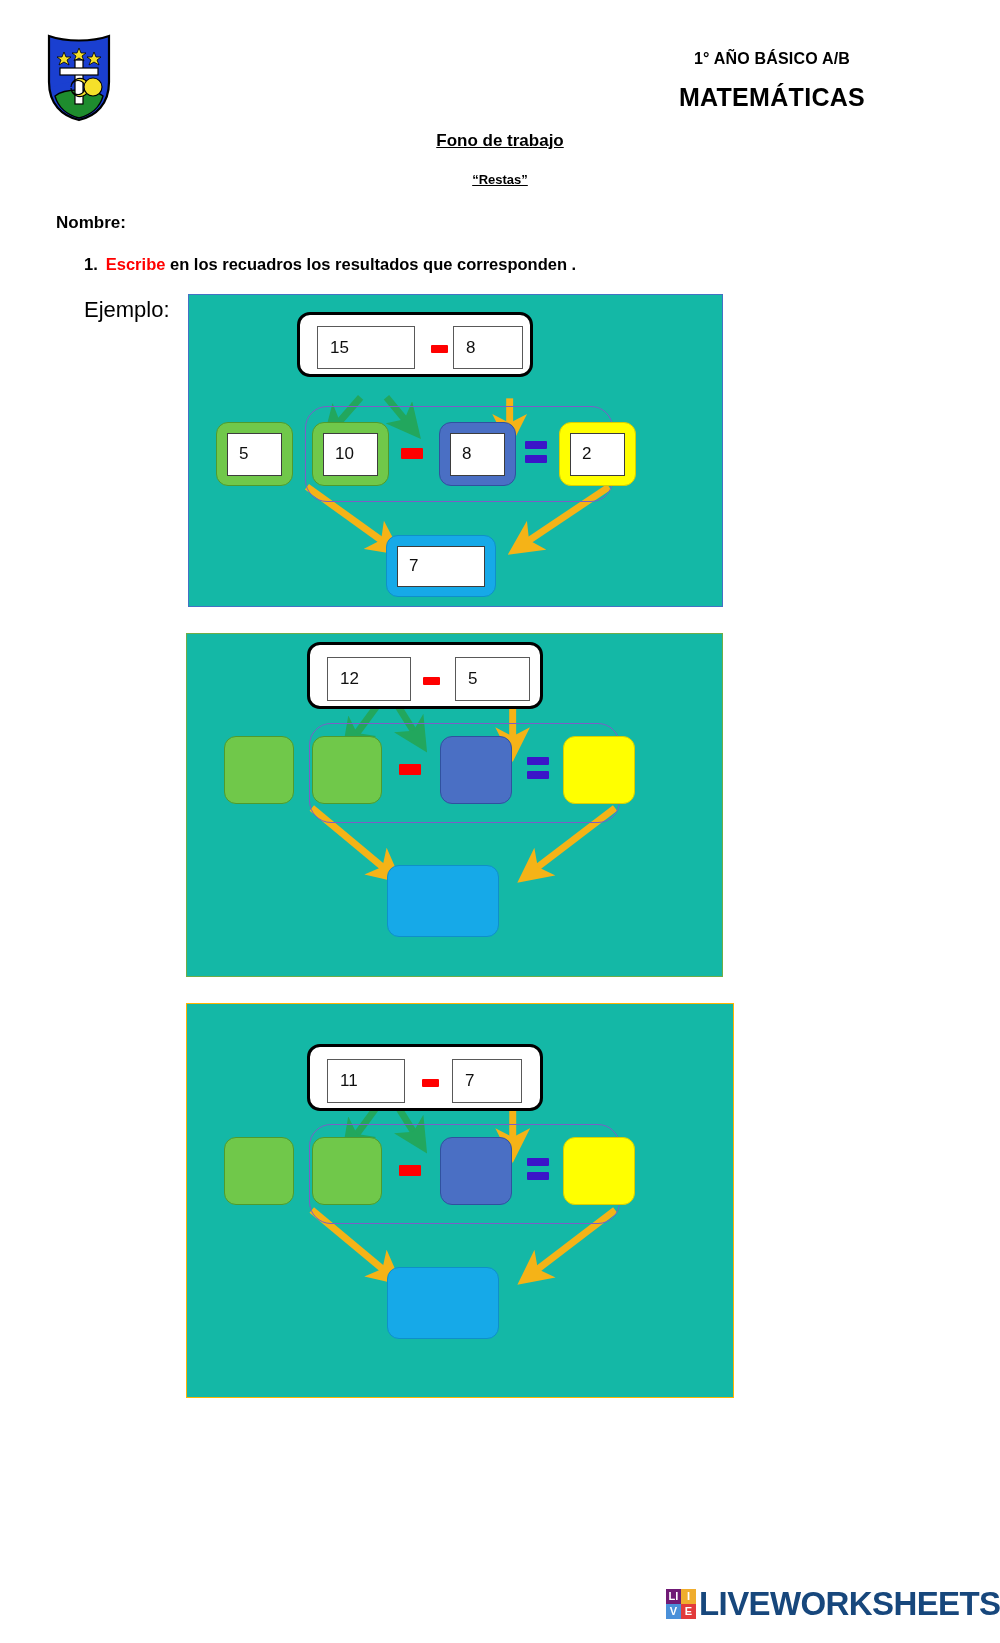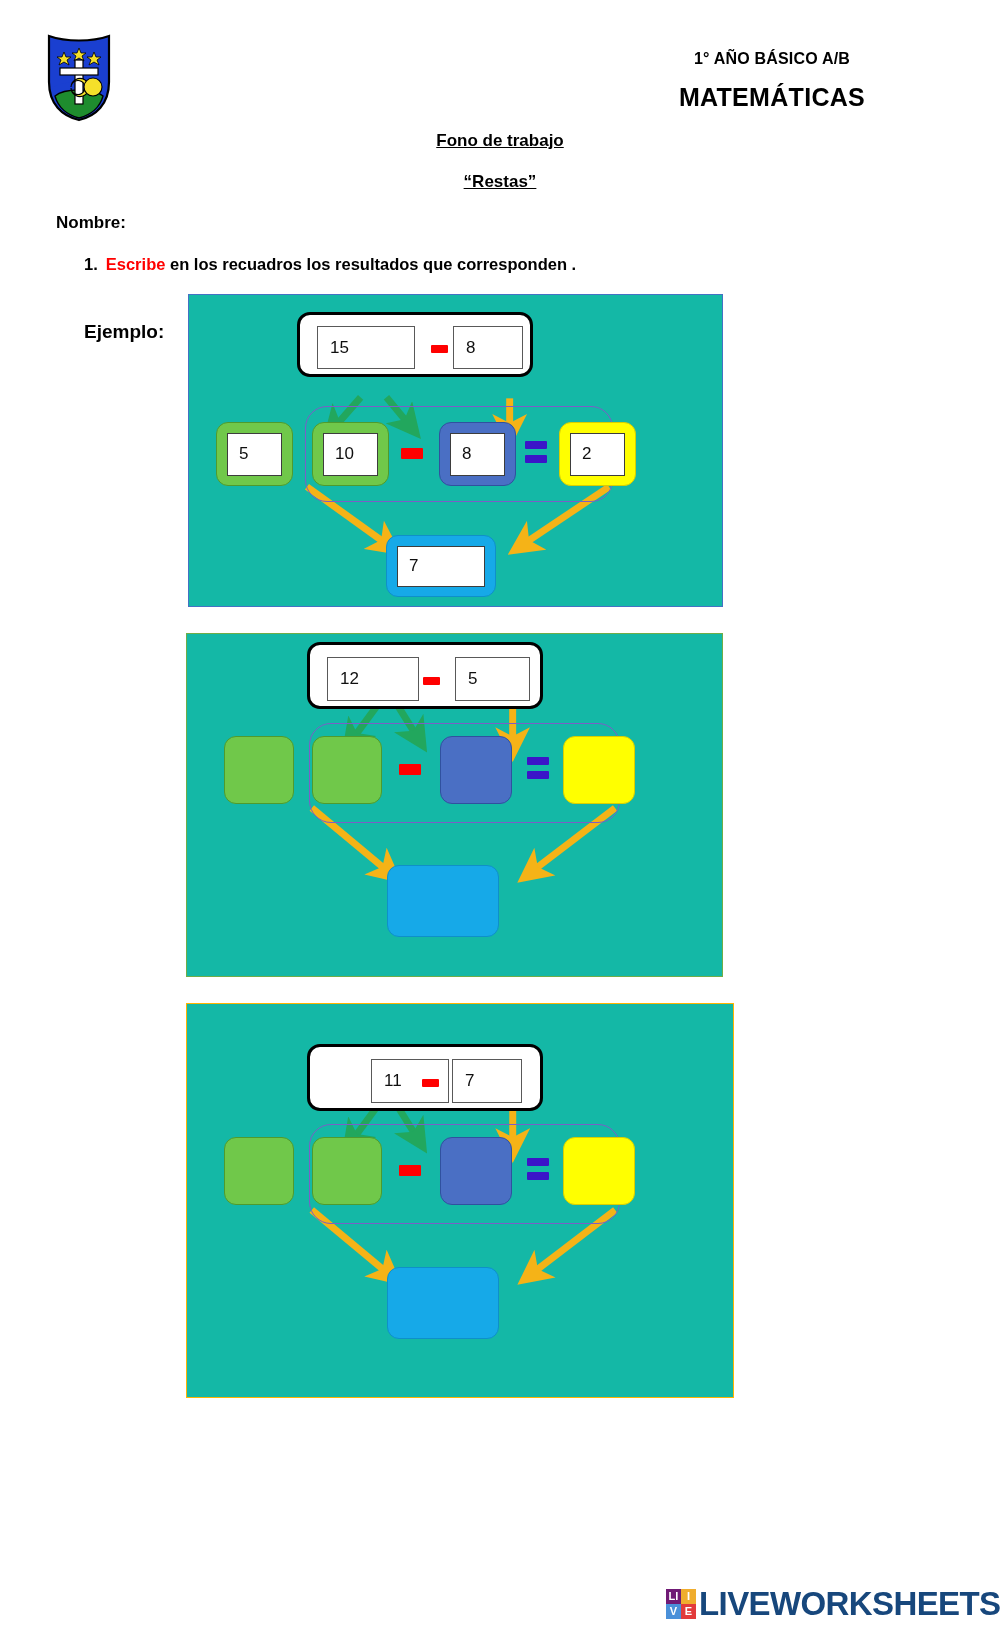--- a/index.html
+++ b/index.html
@@ -59,21 +59,21 @@
     top: 131px; left: 0; width: 1000px;
     text-align: center;
     font-size: 17px;
     font-weight: bold;
   }
   .title-main span { text-decoration: underline; }
   .title-sub {
     position: absolute;
     top: 172px; left: 0; width: 1000px;
     text-align: center;
-    font-size: 17px;
+    font-size: 13px;
     font-weight: bold;
   }
   .title-sub span { text-decoration: underline; }
 
   .nombre {
     position: absolute;
     top: 213px; left: 56px;
     font-size: 17px;
     font-weight: bold;
   }
@@ -82,23 +82,22 @@
     top: 255px; left: 84px;
     font-size: 16.5px;
     font-weight: bold;
   }
   .instruction .num { margin-right: 8px; }
   .instruction .red { color: #ff0000; }
 
   .ejemplo-label {
     position: absolute;
     top: 297px; left: 84px;
-    font-size: 19px;
-    font-weight: bold;
-    margin-top: 24px;
+    font-size: 22px;
+    font-weight: normal;
   }
 
   
   .panel {
     position: absolute;
     background: #14b8a6;
   }
   .panel.p1 { left: 188px; top: 294px;  width: 535px; height: 313px; border: 1.5px solid #4472c4; }
   .panel.p2 { left: 186px; top: 633px;  width: 537px; height: 344px; border: 1.5px solid #70ad47; }
   .panel.p3 { left: 186px; top: 1003px; width: 548px; height: 395px; border: 1.5px solid #ffb400; }
@@ -358,21 +357,21 @@
         </marker>
       </defs>
       <line x1="190" y1="73" x2="165" y2="107" stroke="#22a75d" stroke-width="7" marker-end="url(#agr2)"></line>
       <line x1="212" y1="73" x2="232" y2="105" stroke="#22a75d" stroke-width="7" marker-end="url(#agr2)"></line>
       <line x1="327" y1="74" x2="327" y2="112" stroke="#f5b317" stroke-width="7" marker-end="url(#aor2)"></line>
       <line x1="125" y1="175" x2="203" y2="240" stroke="#f5b317" stroke-width="7" marker-end="url(#aor2)"></line>
       <line x1="430" y1="175" x2="345" y2="240" stroke="#f5b317" stroke-width="7" marker-end="url(#aor2)"></line>
     </svg>
 
     <div class="capsule" style="left:120px; top:8px; width:236px; height:67px;">
-      <div class="cell" style="left:17px; top:12px; width:92px; height:44px;">
+      <div class="cell" style="left:17px; top:12px; width:84px; height:44px;">
         <span class="val">12</span>
       </div>
       <div class="minus-sm" style="left:113px; top:32px;"></div>
       <div class="cell" style="left:145px; top:12px; width:75px; height:44px;">
         <span class="val">5</span>
       </div>
     </div>
 
     <div class="group-outline" style="left:122px; top:89px; width:311px; height:100px;"></div>
 
@@ -419,21 +418,21 @@
         </marker>
       </defs>
       <line x1="190" y1="104" x2="165" y2="138" stroke="#22a75d" stroke-width="7" marker-end="url(#agr3)"></line>
       <line x1="212" y1="104" x2="232" y2="136" stroke="#22a75d" stroke-width="7" marker-end="url(#agr3)"></line>
       <line x1="327" y1="105" x2="327" y2="143" stroke="#f5b317" stroke-width="7" marker-end="url(#aor3)"></line>
       <line x1="125" y1="207" x2="203" y2="272" stroke="#f5b317" stroke-width="7" marker-end="url(#aor3)"></line>
       <line x1="430" y1="207" x2="345" y2="272" stroke="#f5b317" stroke-width="7" marker-end="url(#aor3)"></line>
     </svg>
 
     <div class="capsule" style="left:120px; top:40px; width:236px; height:67px;">
-      <div class="cell" style="left:17px; top:12px; width:78px; height:44px;margin-left:44px;">
+      <div class="cell" style="left:17px; top:12px; width:78px; height:44px;">
         <span class="val">11</span>
       </div>
       <div class="minus-sm" style="left:112px; top:32px;"></div>
       <div class="cell" style="left:142px; top:12px; width:70px; height:44px;">
         <span class="val">7</span>
       </div>
     </div>
 
     <div class="group-outline" style="left:122px; top:120px; width:311px; height:100px;"></div>
 

